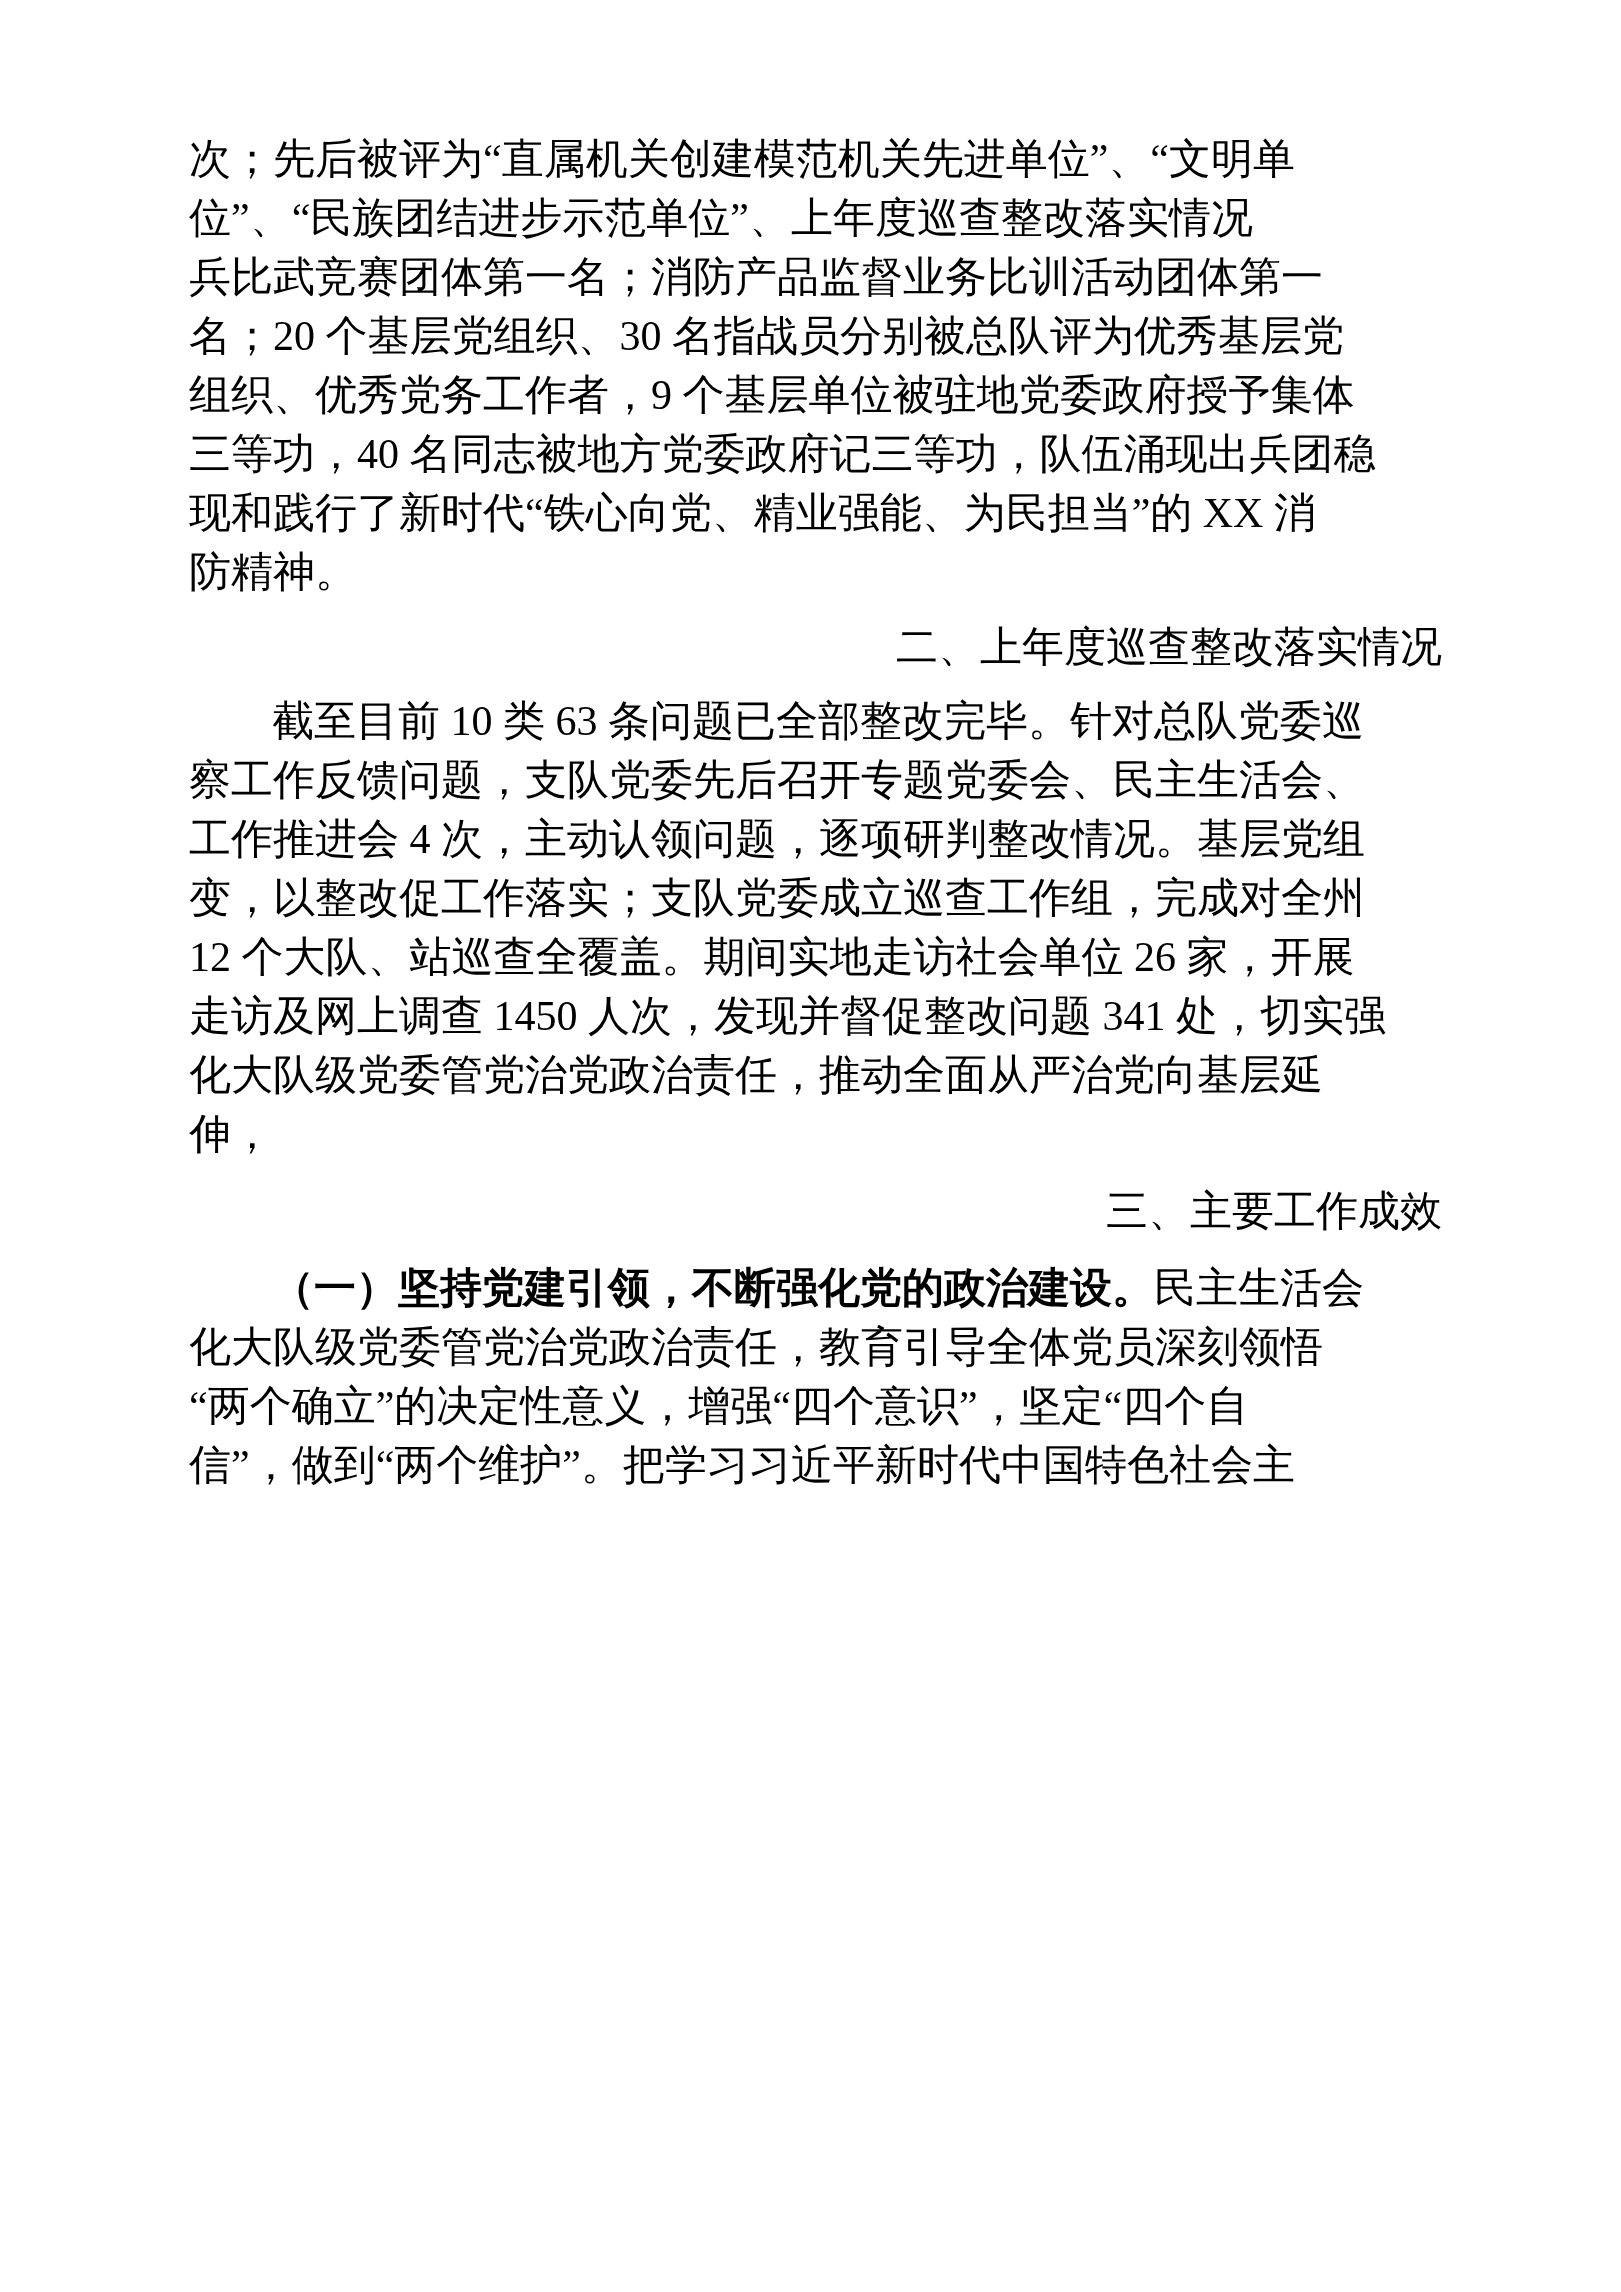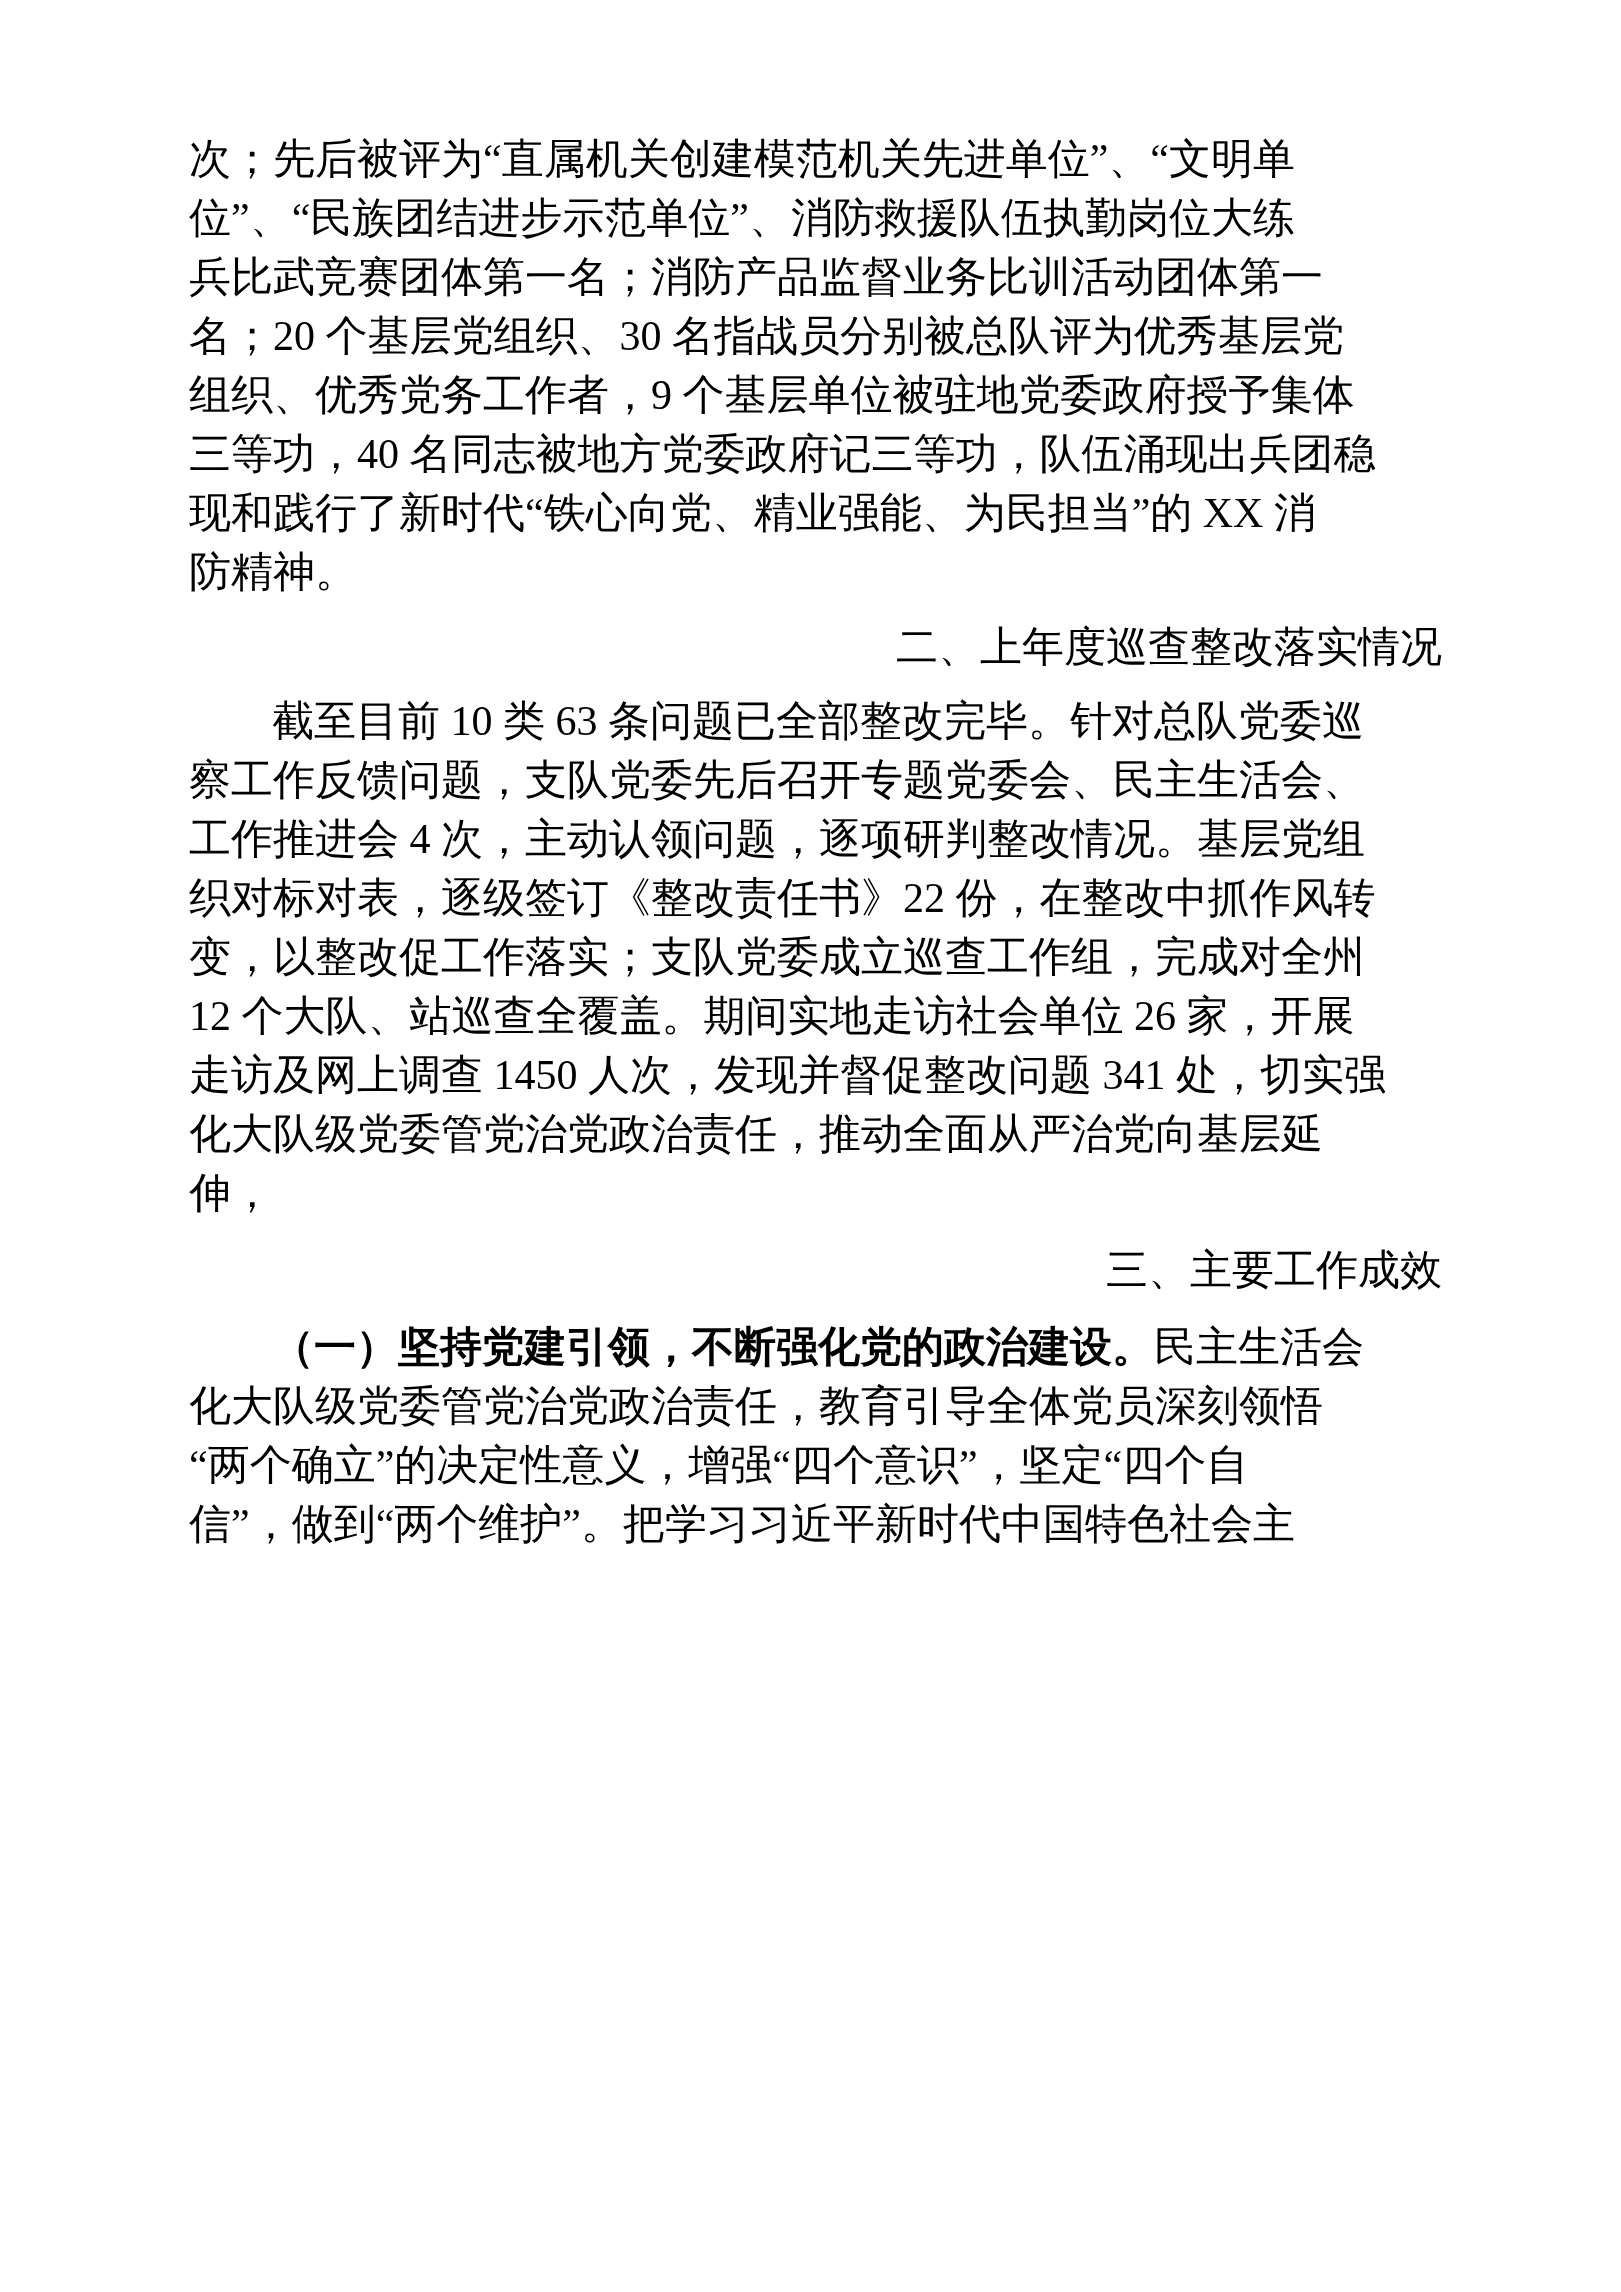--- a/index.html
+++ b/index.html
@@ -68,40 +68,39 @@
   }
 </style>
 </head>
 <body>
 
 <div class="page">
   <div class="doc-body">
 
     <div class="para">
       <span class="line">次；先后被评为“直属机关创建模范机关先进单位”、“文明单</span>
-      <span class="line">位”、“民族团结进步示范单位”、消防救援队伍执勤岗位大练</span>
+      <span class="line">位”、“民族团结进步示范单位”、上年度巡查整改落实情况</span>
       <span class="line">兵比武竞赛团体第一名；消防产品监督业务比训活动团体第一</span>
       <span class="line">名；20 个基层党组织、30 名指战员分别被总队评为优秀基层党</span>
       <span class="line">组织、优秀党务工作者，9 个基层单位被驻地党委政府授予集体</span>
       <span class="line">三等功，40 名同志被地方党委政府记三等功，队伍涌现出兵团稳</span>
       <span class="line">现和践行了新时代“铁心向党、精业强能、为民担当”的 XX 消</span>
       <span class="line">防精神。</span>
     </div>
 
     <div class="spacer-sm"></div>
 
     <div class="heading">二、上年度巡查整改落实情况</div>
 
     <div class="spacer-sm"></div>
 
     <div class="para indent-first">
       <span class="line" style="padding-left:83px;">截至目前 10 类 63 条问题已全部整改完毕。针对总队党委巡</span>
       <span class="line">察工作反馈问题，支队党委先后召开专题党委会、民主生活会、</span>
       <span class="line">工作推进会 4 次，主动认领问题，逐项研判整改情况。基层党组</span>
-      <span class="line">织对标对表，逐级签订《整改责任书》22 份，在整改中抓作风转</span>
       <span class="line">变，以整改促工作落实；支队党委成立巡查工作组，完成对全州</span>
       <span class="line">12 个大队、站巡查全覆盖。期间实地走访社会单位 26 家，开展</span>
       <span class="line">走访及网上调查 1450 人次，发现并督促整改问题 341 处，切实强</span>
       <span class="line">化大队级党委管党治党政治责任，推动全面从严治党向基层延</span>
       <span class="line">伸，</span>
     </div>
 
     <div class="spacer-md"></div>
 
     <div class="heading">三、主要工作成效</div>

